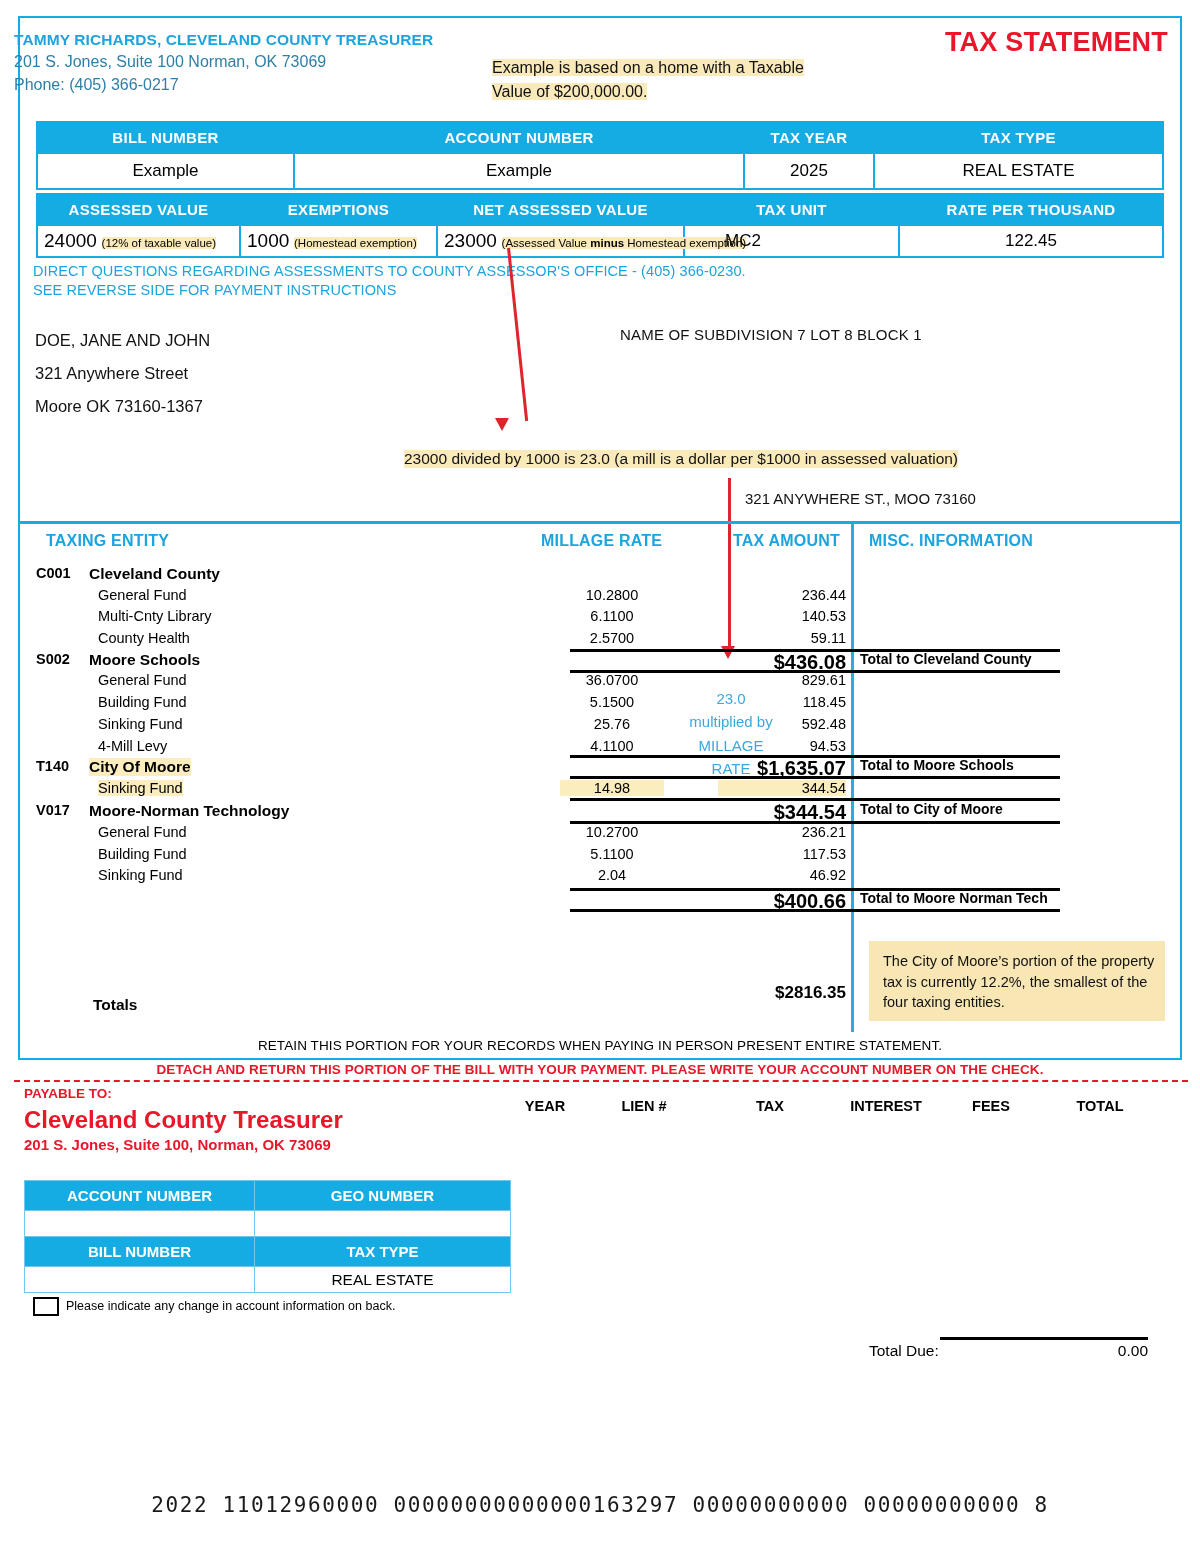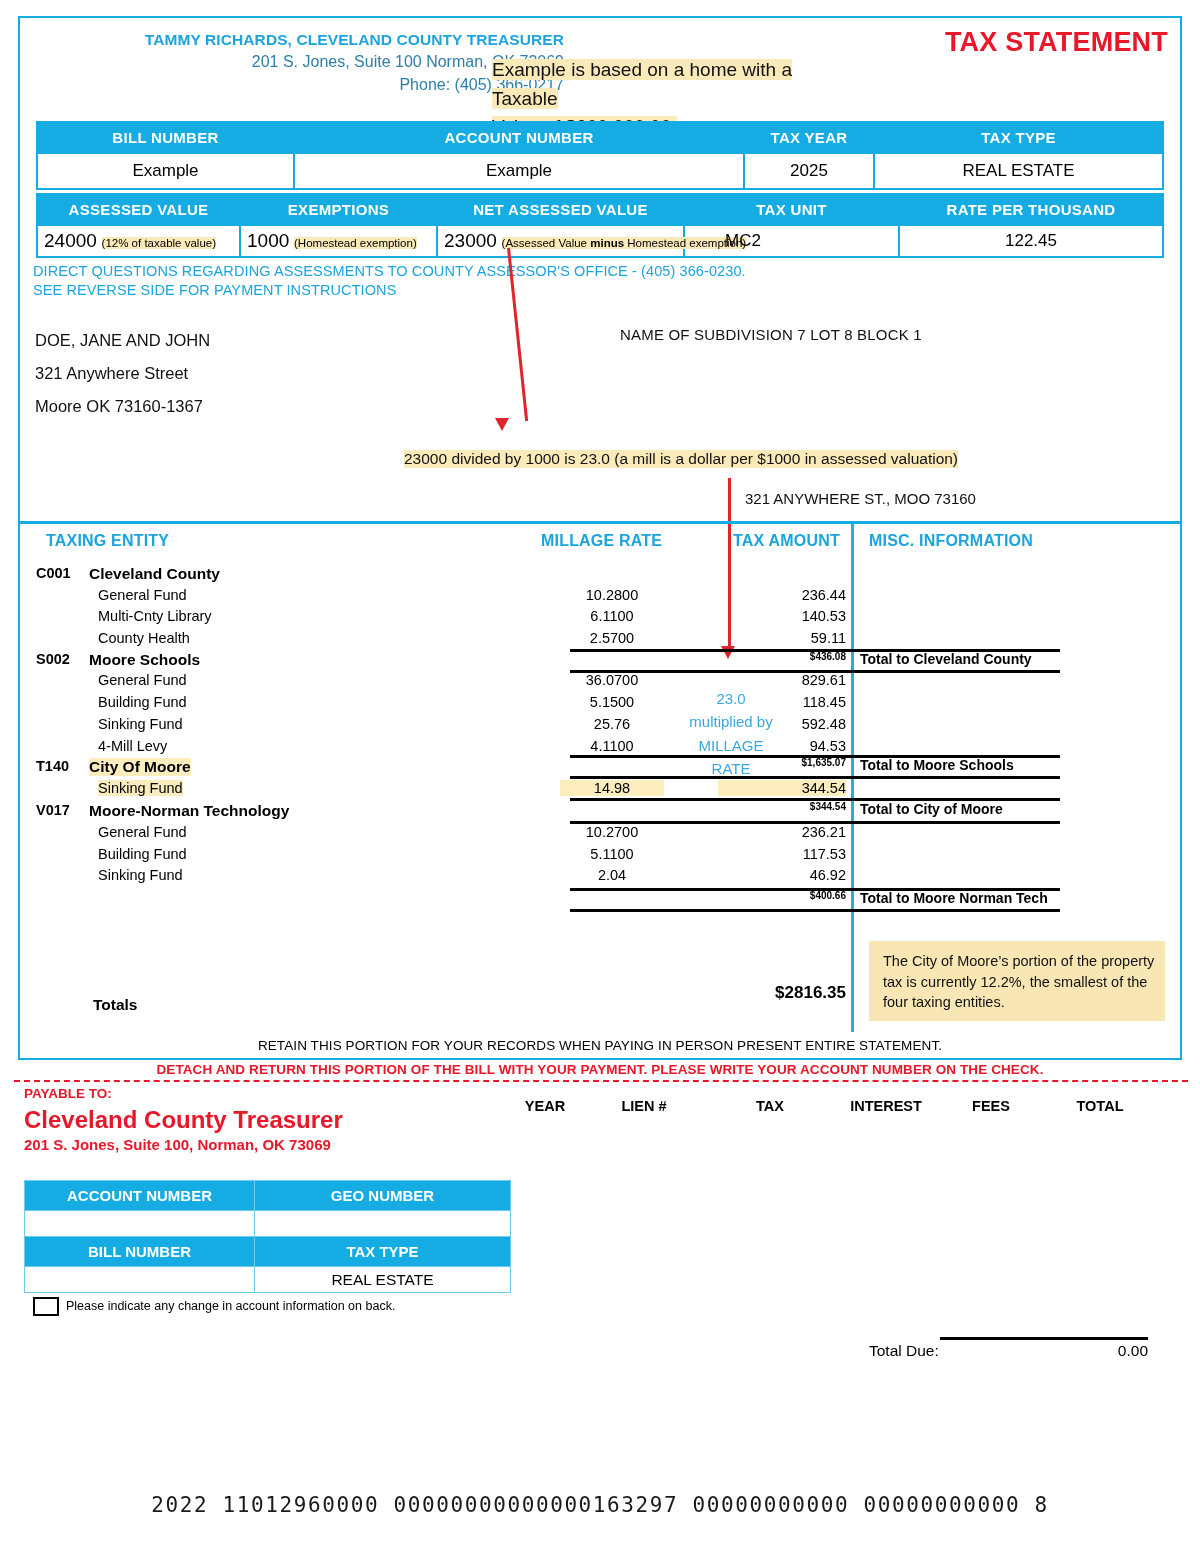--- a/index.html
+++ b/index.html
@@ -15,36 +15,36 @@
 
   
   .stmt-frame {
     position: absolute;
     left: 18px; top: 16px;
     width: 1164px; height: 1044px;
     border: 2px solid #15ace3;
   }
 
   
-  .hdr-left { position: absolute; left: 44px; top: 30px; width: 520px; text-align: right; }
+  .hdr-left { position: absolute; left: 14px; top: 30px; width: 520px; }
   .hdr-name {
     color: #1ba4dd; font-weight: bold; font-size: 15.5px;
     letter-spacing: .1px; line-height: 1.35;
   }
   .hdr-addr { color: #2e7fa8; font-size: 16px; line-height: 1.42; }
 
   .tax-statement-title {
     position: absolute; right: 32px; top: 27px;
     color: #e8172a; font-weight: bold; font-size: 27px;
     letter-spacing: .2px;
   }
 
   .note-example {
     position: absolute; left: 492px; top: 56px; width: 365px;
-    font-size: 19px; line-height: 1.5; color: #111;
+    font-size: 16px; line-height: 1.5; color: #111;
   }
   .hl { background: #fbeab9; }
   .hl-y { background: #fbedbe; }
 
   
   .grid1 {
     position: absolute; left: 36px; top: 121px;
     width: 1128px;
     border-collapse: collapse;
     table-layout: fixed;
@@ -128,21 +128,21 @@
     width: 3px; height: 508px; background: #29ace0;
   }
 
   
   .trow { position: absolute; left: 0; width: 1160px; height: 21.5px; }
   .code   { position: absolute; left: 36px;  font-size: 14.5px; font-weight: bold; }
   .ename  { position: absolute; left: 89px;  font-size: 15.5px; font-weight: bold; }
   .fname  { position: absolute; left: 98px;  font-size: 14.5px; }
   .millage{ position: absolute; left: 560px; width: 104px; text-align: center; font-size: 14.5px; }
   .amount { position: absolute; left: 718px; width: 128px; text-align: right; font-size: 14.5px; }
-  .amount-b { font-weight: bold; font-size: 10px; }
+  .amount-b { font-weight: bold; font-size: 20px; }
   .misc   { position: absolute; left: 860px; font-size: 14px; font-weight: bold; }
 
   .hrule { position: absolute; left: 570px; width: 490px; height: 2.5px; background: #000; }
 
   .blue-ann {
     position: absolute; left: 672px; width: 118px;
     text-align: center; color: #3aa8dd; font-size: 15px; line-height: 1.55; margin-top: 16px;
   }
 
   .totals-label { position: absolute; left: 93px; top: 996px; font-size: 15.5px; font-weight: bold; }

